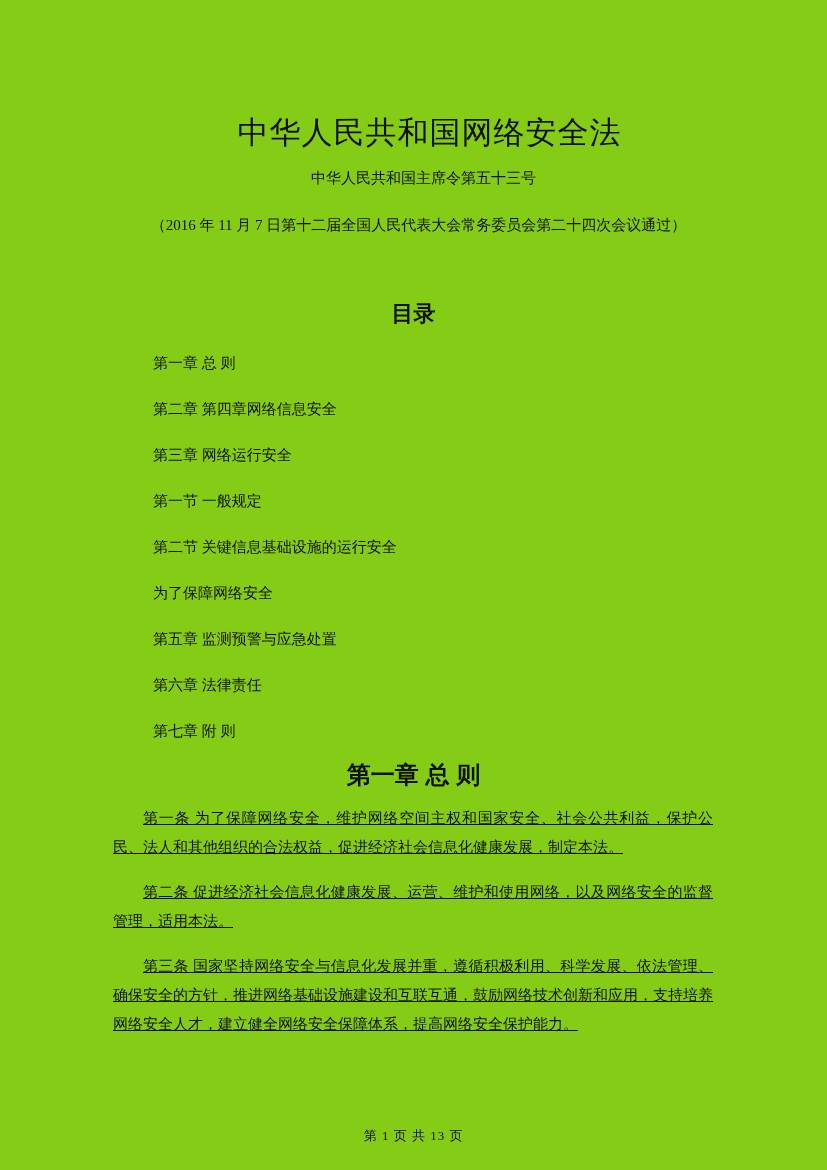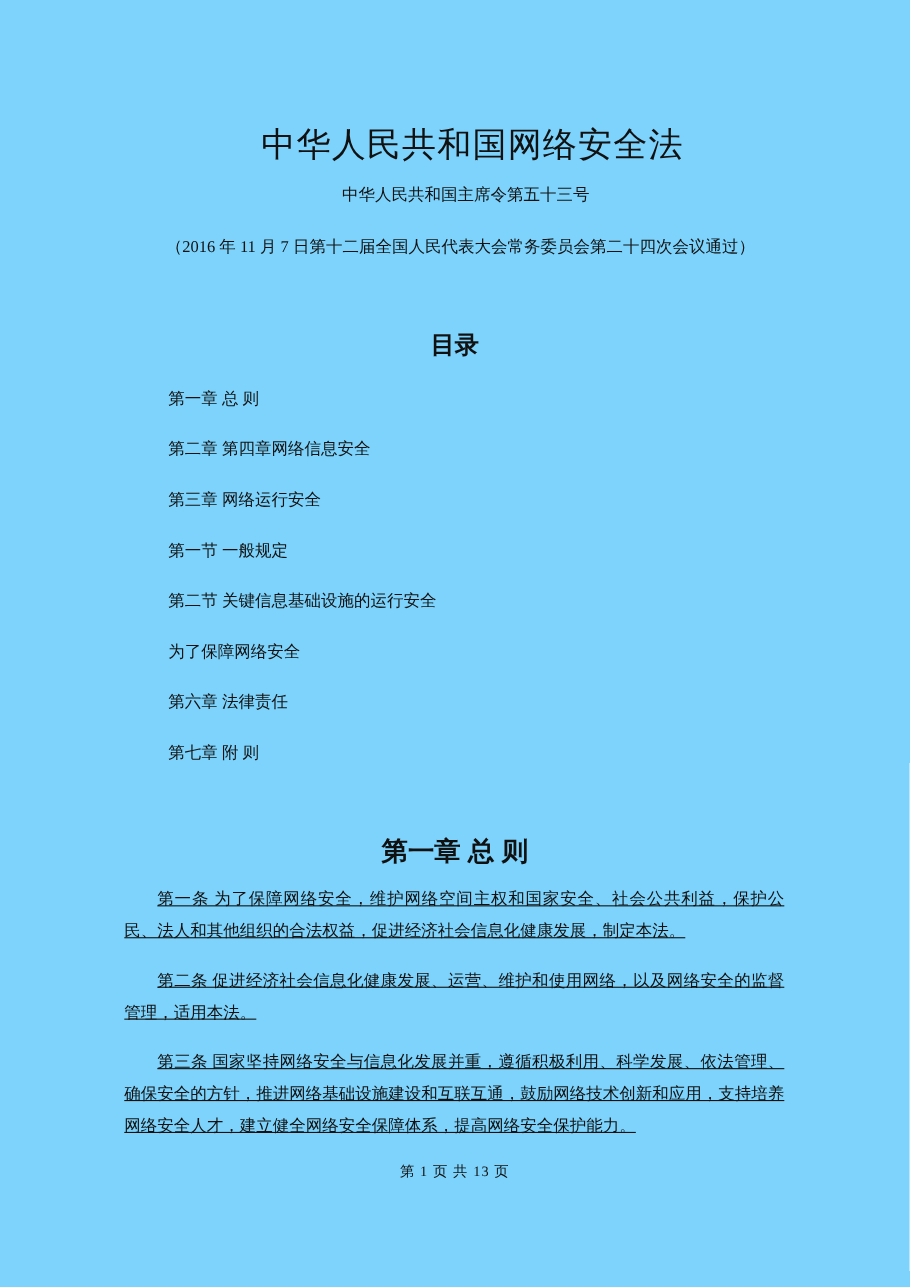--- a/index.html
+++ b/index.html
@@ -4,21 +4,21 @@
 <style>
   html, body {
     margin: 0;
     padding: 0;
     background: #ffffff;
   }
   .page {
     position: relative;
     width: 827px;
     height: 1170px;
-    background: #7dd3fc;
+    background: #84cc16;
     overflow: hidden;
     color: #111111;
     font-family: "Liberation Serif", "DejaVu Serif", serif;
   }
   .centered {
     position: absolute;
     left: 0;
     width: 827px;
     text-align: center;
     white-space: nowrap;
@@ -79,21 +79,21 @@
     font-size: 15px;
     line-height: 29px;
     text-align: justify;
   }
   .body-text p {
     margin: 0 0 16px 0;
     text-indent: 2em;
     text-decoration: underline;
   }
   .page-footer {
-    top: 1058px;
+    top: 1129px;
     font-size: 13px;
     line-height: 1;
     letter-spacing: 1px;
   }
 </style>
 </head>
 <body>
 
 <div class="page">
 
@@ -105,20 +105,21 @@
 
   <div class="centered toc-heading">目录</div>
 
   <div class="toc-list">
     <div class="toc-item">第一章 总 则</div>
     <div class="toc-item">第二章 第四章网络信息安全</div>
     <div class="toc-item">第三章 网络运行安全</div>
     <div class="toc-item">第一节 一般规定</div>
     <div class="toc-item">第二节 关键信息基础设施的运行安全</div>
     <div class="toc-item">为了保障网络安全</div>
+    <div class="toc-item">第五章 监测预警与应急处置</div>
     <div class="toc-item">第六章 法律责任</div>
     <div class="toc-item">第七章 附 则</div>
   </div>
 
   <div class="centered chapter-heading">第一章 总 则</div>
 
   <div class="body-text">
     <p>第一条 为了保障网络安全，维护网络空间主权和国家安全、社会公共利益，保护公民、法人和其他组织的合法权益，促进经济社会信息化健康发展，制定本法。</p>
     <p>第二条 促进经济社会信息化健康发展、运营、维护和使用网络，以及网络安全的监督管理，适用本法。</p>
     <p>第三条 国家坚持网络安全与信息化发展并重，遵循积极利用、科学发展、依法管理、确保安全的方针，推进网络基础设施建设和互联互通，鼓励网络技术创新和应用，支持培养网络安全人才，建立健全网络安全保障体系，提高网络安全保护能力。</p>

